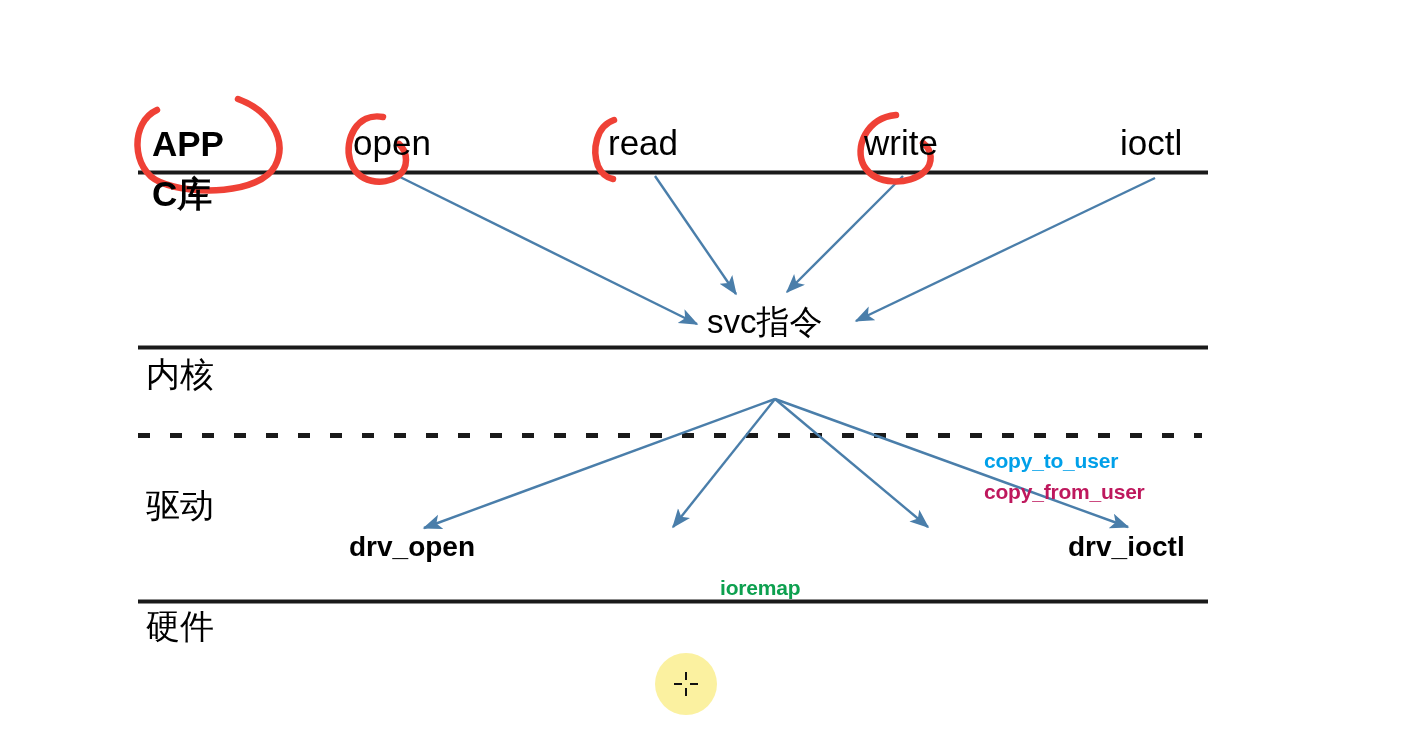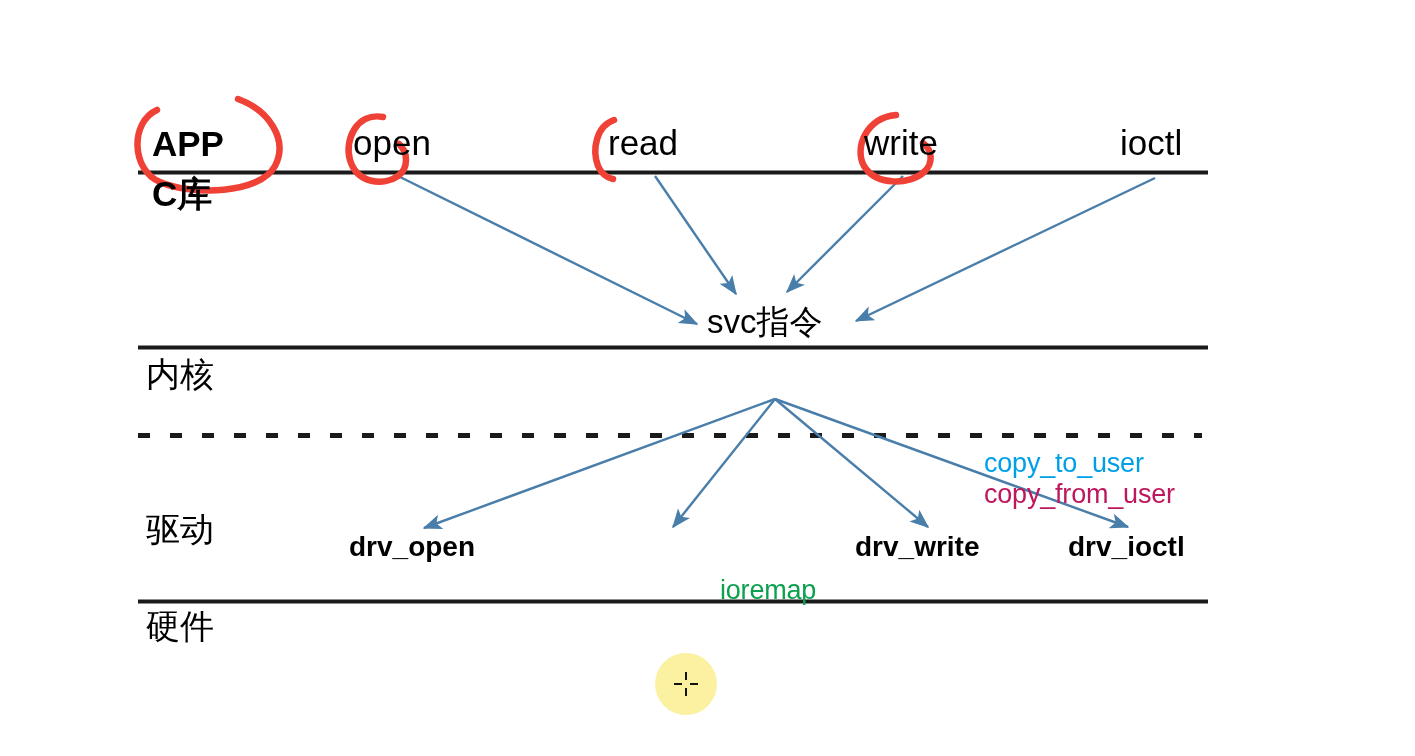--- a/index.html
+++ b/index.html
@@ -49,22 +49,22 @@
     font-size: 33px;
     font-weight: 400;
   }
   
   .drv-lbl {
     font-size: 28px;
     font-weight: 700;
   }
   
   .annot-lbl {
-    font-size: 27px;
-    font-weight: normal;
+    font-size: 21px;
+    font-weight: bold;
     letter-spacing: -0.2px;
   }
   
   #cursor-highlight {
     position: absolute;
     border-radius: 50%;
     background: #fbf1a0;
   }
 </style>
 </head>
@@ -103,32 +103,31 @@
     <path d="M 614 120 C 596 126, 592 150, 598 166
              C 602 175, 608 178, 613 179" fill="none" stroke="#ef4136" stroke-width="6.5" stroke-linecap="round"></path>
     <path d="M 896 115 C 866 118, 854 148, 864 166
              C 876 186, 910 185, 924 172
              C 934 163, 932 150, 923 143" fill="none" stroke="#ef4136" stroke-width="6.5" stroke-linecap="round"></path>
   </svg>
 
   <div class="lbl app-lbl" style="left:152px; top:126px;">APP</div>
   <div class="lbl app-lbl" style="left:152px; top:176px;">C库</div>
   <div class="lbl layer-lbl" style="left:146px; top:357px;">内核</div>
-  <div class="lbl layer-lbl" style="left:146px; top:512px;text-align:center;">驱动</div>
+  <div class="lbl layer-lbl" style="left:146px; top:488px;text-align:center;">驱动</div>
   <div class="lbl layer-lbl" style="left:146px; top:609px;">硬件</div>
 
   <div class="lbl api-lbl" style="left:353px; top:125px;">open</div>
   <div class="lbl api-lbl" style="left:608px; top:125px;">read</div>
   <div class="lbl api-lbl" style="left:864px; top:125px;">write</div>
   <div class="lbl api-lbl" style="left:1120px; top:125px;">ioctl</div>
 
   <div class="lbl node-lbl" style="left:707px; top:305px;">svc指令</div>
 
   <div class="lbl drv-lbl" style="left:349px; top:533px;">drv_open</div>
-  <div class="lbl drv-lbl" style="left:855px; top:533px;">drv_write</div>
   <div class="lbl drv-lbl" style="left:1068px; top:533px;">drv_ioctl</div>
 
   <div class="lbl annot-lbl" style="left:984px; top:450px; color:#00a0e9;">copy_to_user</div>
   <div class="lbl annot-lbl" style="left:984px; top:481px; color:#be185d;">copy_from_user</div>
   <div class="lbl annot-lbl" style="left:720px; top:577px; color:#0da04f;">ioremap</div>
 
   <div id="cursor-highlight" style="left:655px; top:653px; width:62px; height:62px;">
     <svg width="62" height="62" viewBox="0 0 62 62">
       <line x1="31" y1="19" x2="31" y2="27" stroke="#111111" stroke-width="2"></line>
       <line x1="31" y1="35" x2="31" y2="43" stroke="#111111" stroke-width="2"></line>

